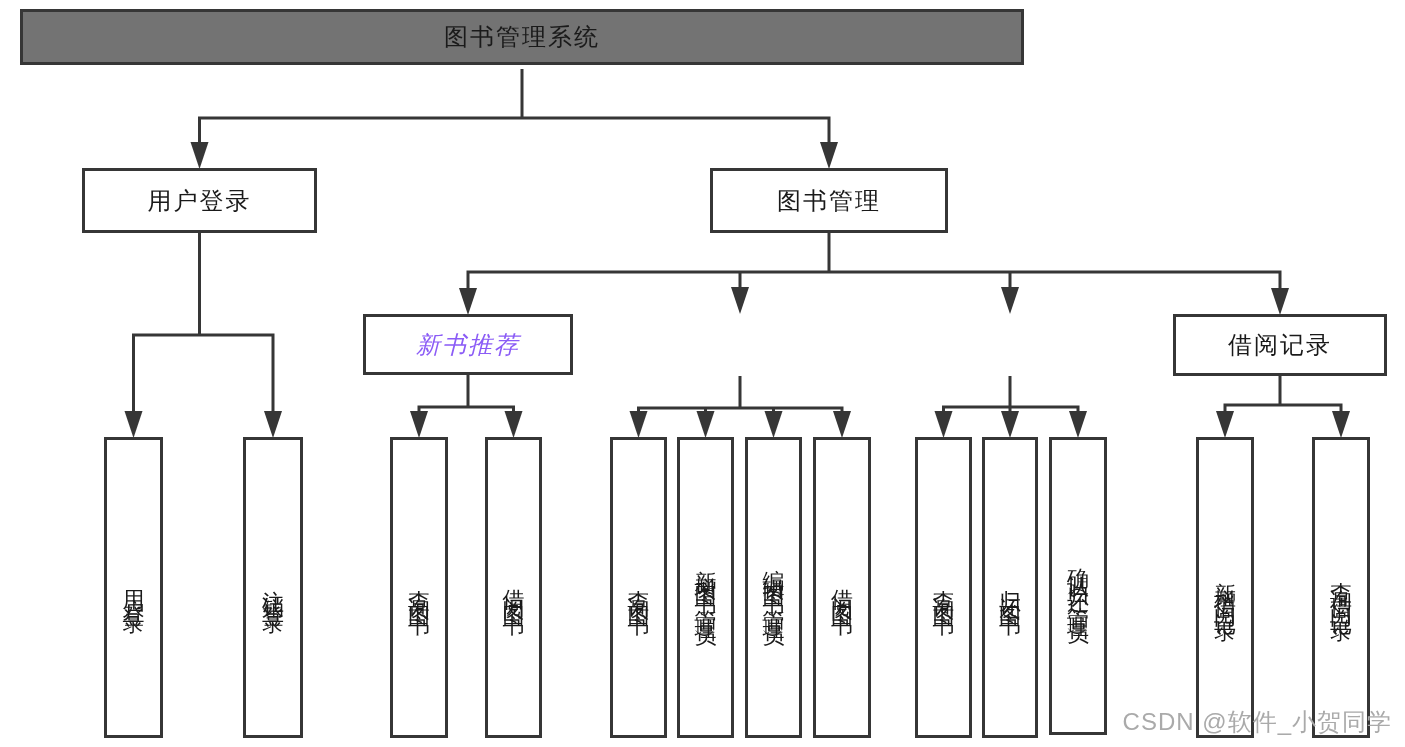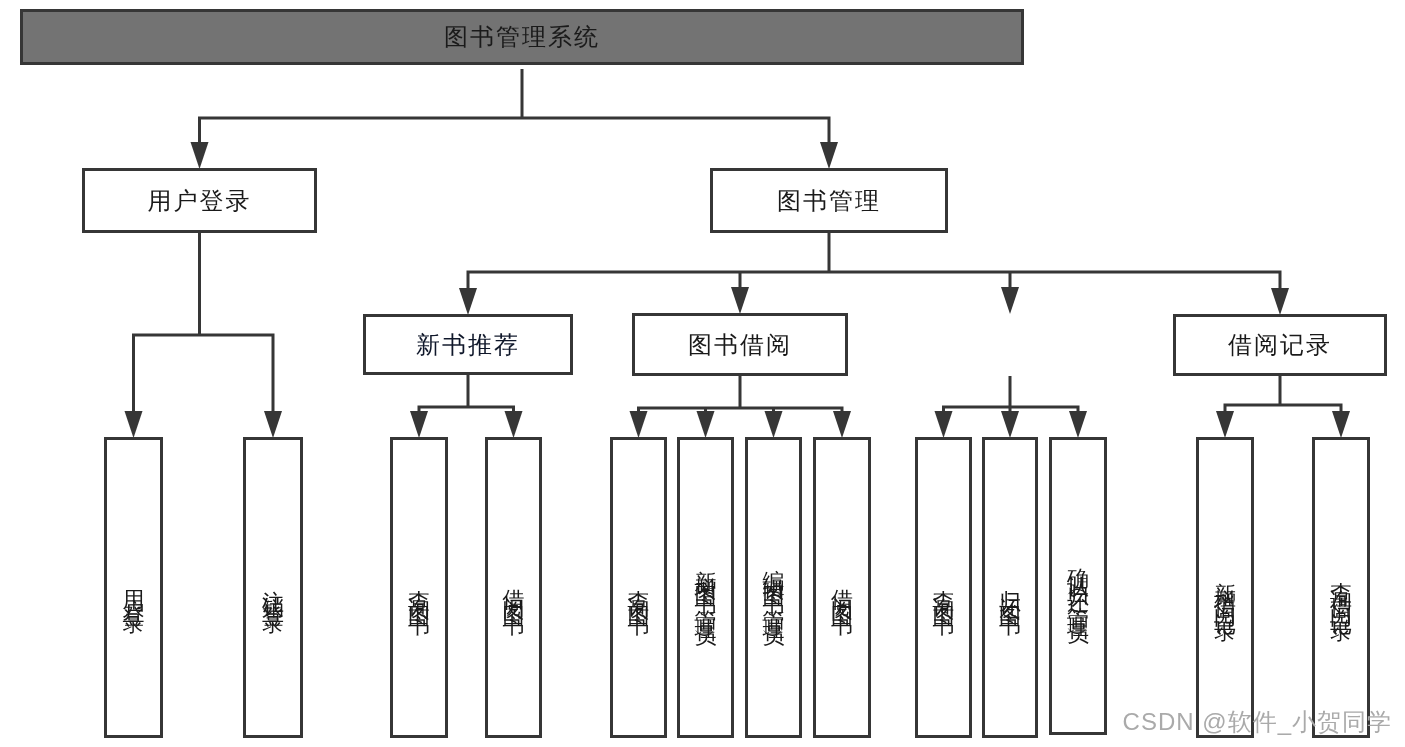--- a/index.html
+++ b/index.html
@@ -96,24 +96,21 @@
       <div class="node" style="left: 20px; top: 9px; width: 1004px; height: 56px; border-color: rgb(54, 54, 54); background: #737373;">
         <span class="node-label" style="color: rgb(26, 26, 26);">图书管理系统</span>
       </div>
       <div class="node" style="left: 82px; top: 168px; width: 235px; height: 65px; border-color: rgb(54, 54, 54); background: rgb(255, 255, 255);">
         <span class="node-label" style="color: rgb(26, 26, 26);">用户登录</span>
       </div>
       <div class="node" style="left: 710px; top: 168px; width: 238px; height: 65px; border-color: rgb(54, 54, 54); background: rgb(255, 255, 255);">
         <span class="node-label" style="color: rgb(26, 26, 26); text-align: center;">图书管理</span>
       </div>
       <div class="node" style="left: 363px; top: 314px; width: 210px; height: 61px; border-color: rgb(54, 54, 54); background: rgb(255, 255, 255);">
-        <span class="node-label" style="color: #0f172a;">新书推荐</span>
-      </div>
-      <div class="node" style="left: 632px; top: 313px; width: 216px; height: 63px; border-color: rgb(54, 54, 54); background: rgb(255, 255, 255);">
-        <span class="node-label" style="color: rgb(26, 26, 26);">图书借阅</span>
+        <span class="node-label" style="color: #8b5cf6; font-style: italic;">新书推荐</span>
       </div>
       <div class="node" style="left: 1173px; top: 314px; width: 214px; height: 62px; border-color: rgb(54, 54, 54); background: rgb(255, 255, 255);">
         <span class="node-label" style="color: rgb(26, 26, 26);">借阅记录</span>
       </div>
       <div class="node vertical" style="left: 104px; top: 437px; width: 59px; height: 301px; border-color: rgb(54, 54, 54); background: rgb(255, 255, 255);">
         <span class="node-label" style="color: rgb(26, 26, 26);">用户登录</span>
       </div>
       <div class="node vertical" style="left: 243px; top: 437px; width: 60px; height: 301px; border-color: rgb(54, 54, 54); background: rgb(255, 255, 255);">
         <span class="node-label" style="color: rgb(26, 26, 26);">注销登录</span>
       </div>

